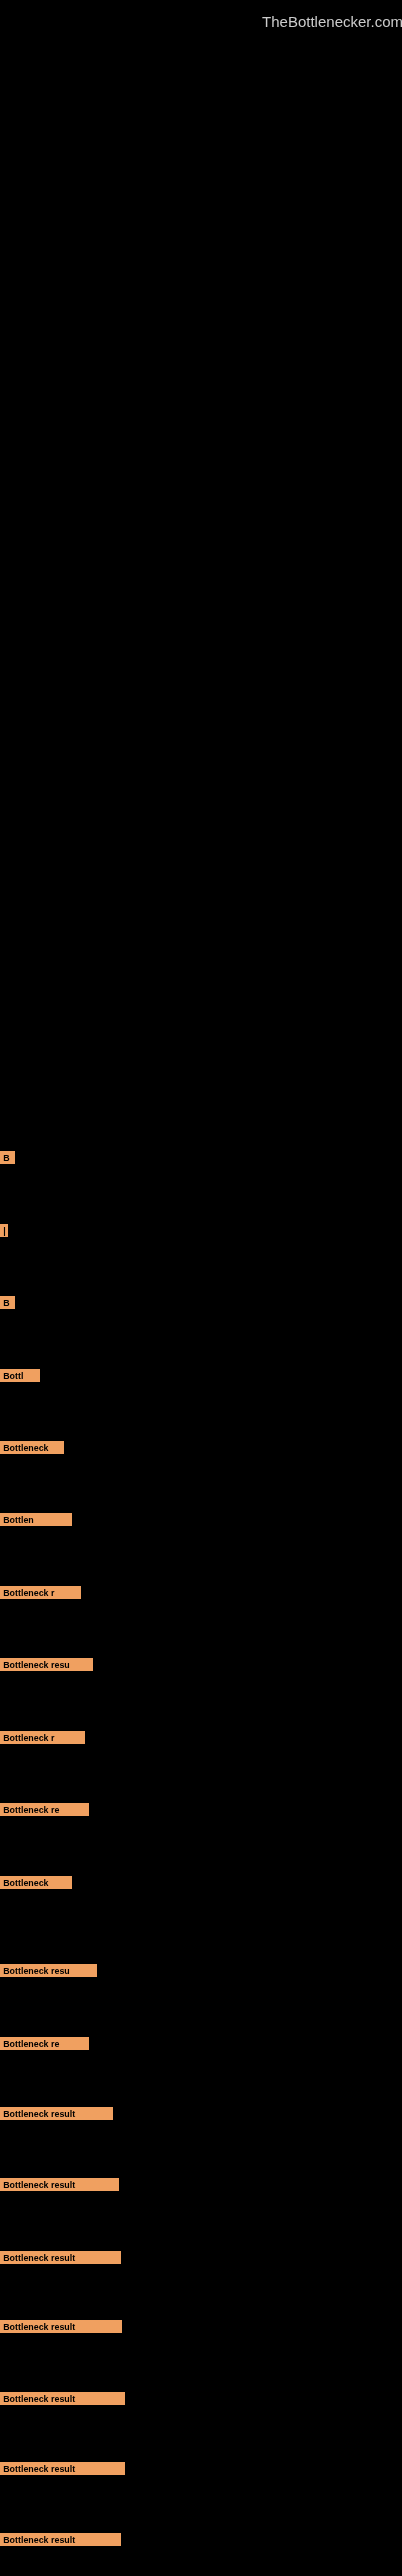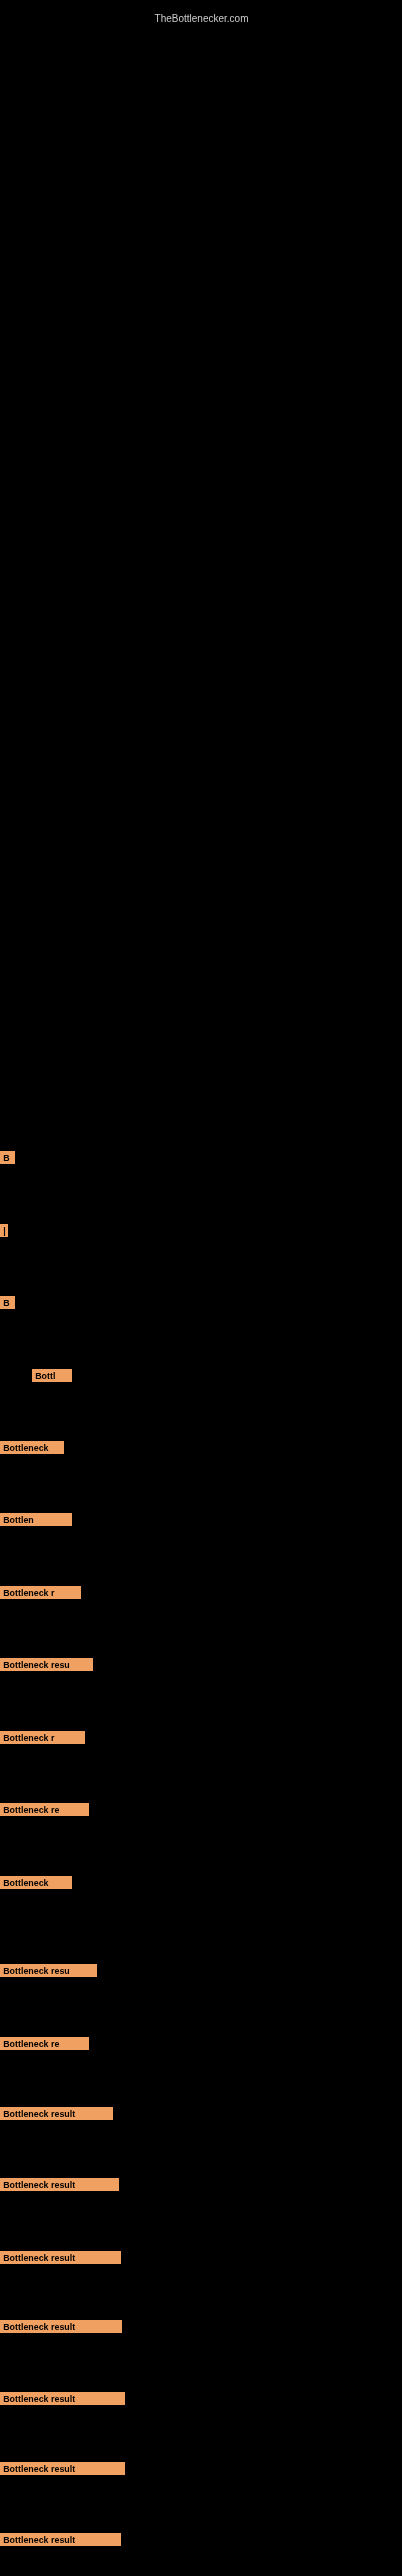--- a/index.html
+++ b/index.html
@@ -9,22 +9,22 @@
     }
     body {
       background-color: #000;
       width: 403px;
       min-height: 2576px;
       font-family: Arial, sans-serif;
       position: relative;
     }
     .site-title {
       color: #ccc;
-      font-size: 10px;
-      text-align: center;
+      font-size: 15px;
+      text-align: right;
       padding: 6.4px 0;
       position: absolute;
       top: 6.4px;
       left: 0;
       right: 0;
     }
     .bottleneck-label {
       background-color: #f0a060;
       color: #000;
       font-size: 8.9px;
@@ -41,21 +41,21 @@
   </style>
 </head>
 <body>
 
 <div class="site-title">TheBottlenecker.com</div>
 
 <div id="labels-container">
     <div class="label-row" style="top: 1151px;"><span class="bottleneck-label" style="width: 14.5px;">B</span></div>
     <div class="label-row" style="top: 1224px;"><span class="bottleneck-label" style="width: 8px;">|</span></div>
     <div class="label-row" style="top: 1296px;"><span class="bottleneck-label" style="width: 14.5px;">B</span></div>
-    <div class="label-row" style="top: 1369px; margin-left: 32px;"><span class="bottleneck-label" style="width: 40px;">Bottl</span></div>
+    <div class="label-row" style="top: 1369px;"><span class="bottleneck-label" style="width: 40px;">Bottl</span></div>
     <div class="label-row" style="top: 1441px;"><span class="bottleneck-label" style="width: 64px;">Bottleneck</span></div>
     <div class="label-row" style="top: 1513px;"><span class="bottleneck-label" style="width: 72px;">Bottlen</span></div>
     <div class="label-row" style="top: 1586px;"><span class="bottleneck-label" style="width: 81px;">Bottleneck r</span></div>
     <div class="label-row" style="top: 1658px;"><span class="bottleneck-label" style="width: 93px;">Bottleneck resu</span></div>
     <div class="label-row" style="top: 1731px;"><span class="bottleneck-label" style="width: 85px;">Bottleneck r</span></div>
     <div class="label-row" style="top: 1803px;"><span class="bottleneck-label" style="width: 89px;">Bottleneck re</span></div>
     <div class="label-row" style="top: 1876px;"><span class="bottleneck-label" style="width: 72px;">Bottleneck</span></div>
     <div class="label-row" style="top: 1964px;"><span class="bottleneck-label" style="width: 97px;">Bottleneck resu</span></div>
     <div class="label-row" style="top: 2037px;"><span class="bottleneck-label" style="width: 89px;">Bottleneck re</span></div>
     <div class="label-row" style="top: 2107px;"><span class="bottleneck-label" style="width: 113px;">Bottleneck result</span></div>

